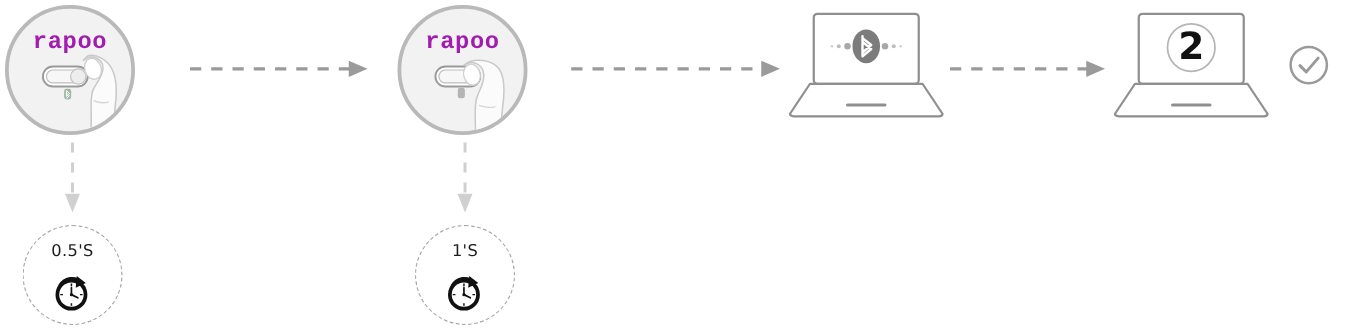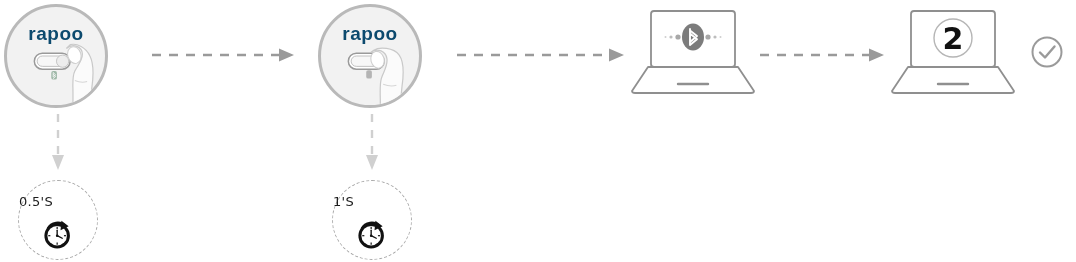--- a/index.html
+++ b/index.html
@@ -20,41 +20,42 @@
     box-sizing:border-box;
     position:absolute;
     overflow:hidden;
   }
   .device-logo{
     position:absolute;left:0;top:17px;width:100%;
     text-align:center;
     font-size:19px;
     font-weight:bold;
     letter-spacing:0.5px;
-    color:#0c4a6e;
-    font-family:Liberation Sans, sans-serif;
+    color:#a21caf;
+    font-family:Liberation Mono, monospace;
     line-height:1;
     user-select:none;
   }
   .device-svg{position:absolute;left:0;top:0;width:100%;height:100%;}
 
   
   .arrow-h{position:absolute;height:20px;}
   .arrow-v{position:absolute;width:20px;}
 
   
   .timer{
     position:absolute;
     width:80px;height:80px;border-radius:50%;
     border:1px dashed #a8a8a8;
     box-sizing:border-box;
     background:#fff;
   }
   .timer-label{
     position:absolute;left:0;top:13px;width:100%;
+    text-align:center;
     font-size:13px;
     color:#1c1c1c;
     font-family:"DejaVu Sans", sans-serif;
     letter-spacing:0.3px;
   }
   .timer-icon{
     position:absolute;left:50%;top:36px;
     transform:translateX(-50%);
     width:34px;height:34px;
   }

